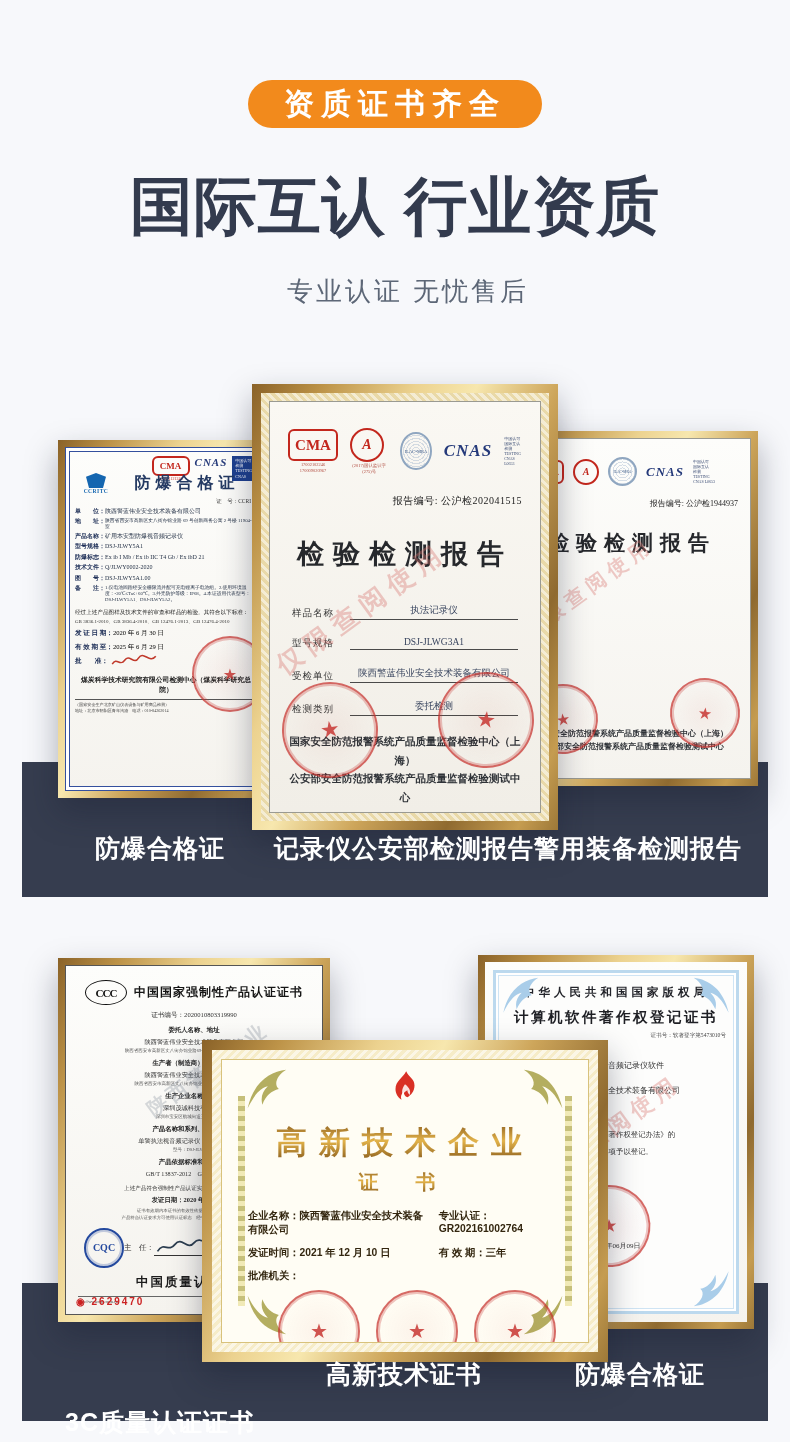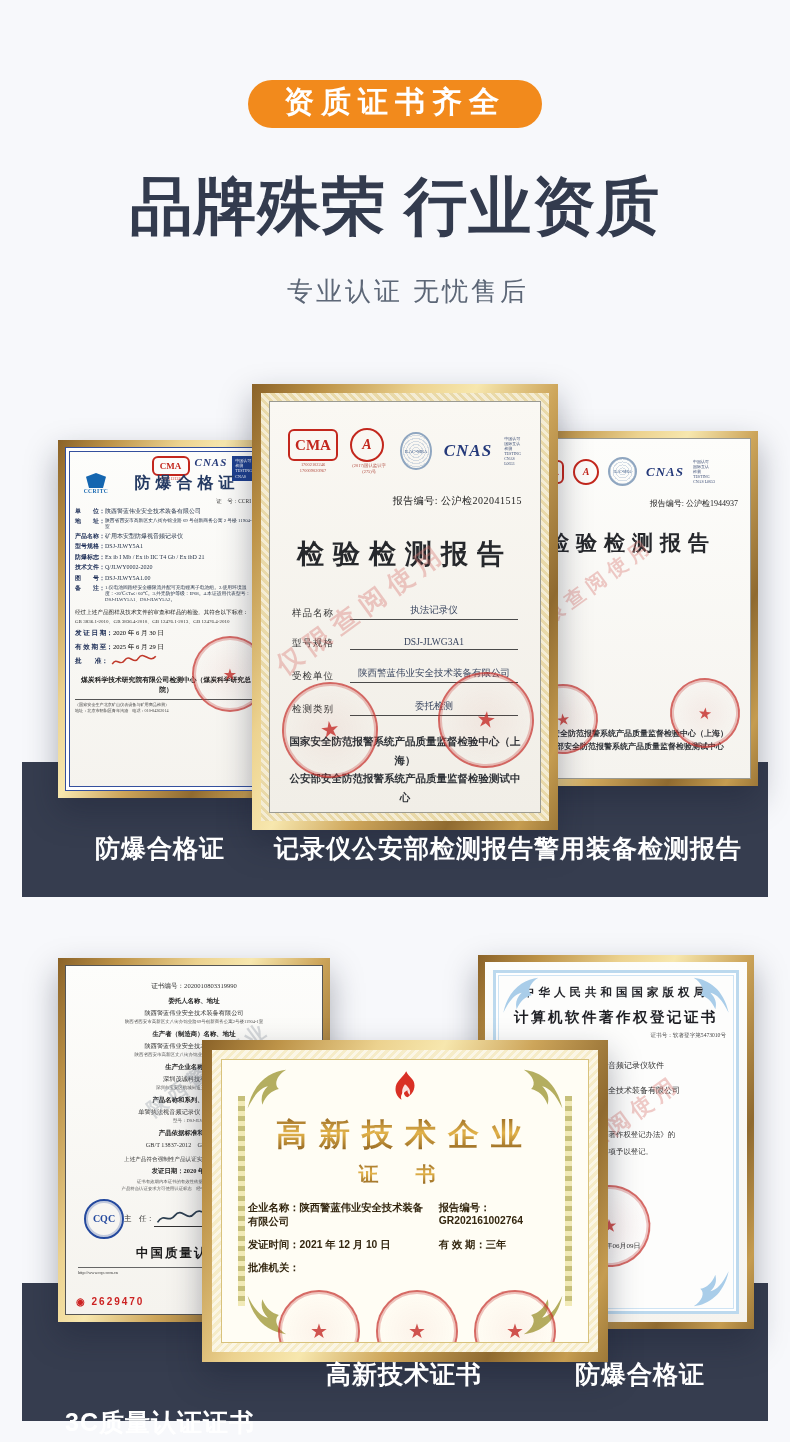--- a/index.html
+++ b/index.html
@@ -2,21 +2,21 @@
 <html><head>
 <meta charset="utf-8">
 <style>
   html,body{margin:0;padding:0;}
   body{font-family:"Liberation Sans",sans-serif;background:#e9ebf0;}
   .page{position:relative;width:790px;height:1442px;margin:0 auto;background:#f7f8fb;overflow:hidden;}
   .pre{white-space:pre-line;}
 
   
   .badge{position:absolute;top:80px;left:50%;transform:translateX(-50%);height:48px;line-height:48px;
-    padding:0 36px;border-radius:26px;background:#f28a1c;color:#fff;font-size:30px;font-weight:700;letter-spacing:7px;font-family:Liberation Mono, monospace;}
+    padding:0 36px;border-radius:26px;background:#f28a1c;color:#fff;font-size:30px;font-weight:700;letter-spacing:7px;}
   .title{position:absolute;top:164px;width:100%;text-align:center;font-size:63px;font-weight:800;
     color:#333b4e;letter-spacing:1px;}
   .subtitle{position:absolute;top:274px;width:100%;text-align:center;font-size:26px;color:#5d6777;letter-spacing:3px;padding-left:13px;}
 
   
   .band{position:absolute;left:22px;width:746px;background:#363d4f;}
   .band1{top:762px;height:135px;}
   .band2{top:1283px;height:138px;}
   .lab{position:absolute;transform:translateX(-50%);color:#fff;font-size:25px;font-weight:700;letter-spacing:1px;z-index:5;white-space:nowrap;}
 
@@ -145,21 +145,21 @@
     overflow:hidden;text-align:center;font-family:"Liberation Serif",serif;}
   .gx-side{position:absolute;top:36px;bottom:36px;width:7px;opacity:.75;
     background:repeating-linear-gradient(180deg,#b3ab52 0 5px,#ece3a2 5px 10px);}
   .gx-side.l{left:16px;} .gx-side.r{right:16px;}
   .flor{position:absolute;width:44px;height:44px;}
   .flor.tl{left:22px;top:8px;} .flor.tr{right:22px;top:8px;transform:scaleX(-1);}
   .flor.bl{left:22px;bottom:6px;transform:scaleY(-1);} .flor.br{right:22px;bottom:6px;transform:scale(-1,-1);}
   .goldtext{font-weight:800;color:#b8860b;background:linear-gradient(180deg,#8a5d1f,#e3b34a 45%,#7a4e15);
     -webkit-background-clip:text;background-clip:text;-webkit-text-fill-color:transparent;}
   .gx-flame{margin-top:10px;}
-  .gx-title{font-size:31px;letter-spacing:12px;margin-top:2px;}
+  .gx-title{font-size:31px;letter-spacing:12px;margin-top:10px;}
   .gx-sub{font-size:20px;letter-spacing:16px;margin-top:5px;}
   .gx-info{margin:13px 26px 0;display:grid;grid-template-columns:1.5fr 1fr;row-gap:9px;column-gap:6px;
     font-size:10.3px;font-weight:700;color:#33260f;text-align:left;font-family:"Liberation Sans",sans-serif;}
   .gx-stamp{width:78px;height:78px;bottom:-30px;}
   .gx-stamp .star{font-size:20px;}
   .gx-st1{left:56px;} .gx-st2{left:154px;} .gx-st3{left:252px;}
 
   
   .c-rz{left:478px;top:955px;width:262px;height:360px;padding:7px;z-index:1;}
   .c-rz .paper{padding:8px;box-sizing:border-box;}
@@ -183,21 +183,21 @@
   .rz-wm{top:42%;left:30px;font-size:22px;letter-spacing:6px;}
 
   .sig{flex:0 0 auto;}
 </style>
 </head>
 <body>
 
 <div class="page">
 
   <div class="badge">资质证书齐全</div>
-  <div class="title">品牌殊荣 行业资质</div>
+  <div class="title">国际互认 行业资质</div>
   <div class="subtitle">专业认证 无忧售后</div>
 
   <div class="band band1"></div>
   <div class="band band2"></div>
 
   <span class="lab" style="left:160px;top:832px;">防爆合格证</span>
   <span class="lab" style="left:638px;top:832px;">警用装备检测报告</span>
   <span class="lab" style="left:404px;top:832px;">记录仪公安部检测报告</span>
 
   <span class="lab" style="left:160px;top:1358px;margin-top:48px;">3C质量认证证书</span>
@@ -366,20 +366,24 @@
         <div class="stamp jc-s2">
             <span class="star">★</span>
           </div>
       </div>
     </div>
   </div>
 
   <div class="cert c-ccc">
     <div class="paper">
       <div class="wm wm-gray ccc-wm">陕西警蓝伟业</div>
+      <div class="ccc-head">
+        <div class="ccc-logo">CCC</div>
+        <div class="ccc-title">中国国家强制性产品认证证书</div>
+      </div>
       <div class="ccc-no">证书编号：2020010803319990</div>
 
       <div class="sh">委托人名称、地址</div>
       <div class="sl">陕西警蓝伟业安全技术装备有限公司</div>
       <div class="sa">陕西省西安市高新区丈八街办锦业路69号创新商务公寓2号楼11904-1室</div>
       <div class="sh">生产者（制造商）名称、地址</div>
       <div class="sl">陕西警蓝伟业安全技术装备有限公司</div>
       <div class="sa">陕西省西安市高新区丈八街办锦业路69号创新商务公寓2号楼</div>
       <div class="sh">生产企业名称、地址</div>
       <div class="sl">深圳茂诚科技有限公司</div>
@@ -463,21 +467,21 @@
         <div class="gx-side r"></div>
 
         <svg class="gx-flame" width="30" height="38" viewBox="0 0 24 32">
           <path d="M13 1 C10 7 4 9 4 16 c0 4 2 7 5 9 c-1 -3 0 -5 2 -7 c0 3 1 4 3 5 c3 -2 6 -5 6 -10 C20 7 15 6 13 1 Z" fill="#d93025"></path>
           <path d="M12 12 c-2 3 -3 5 -2 9 c1 -2 2 -3 4 -4 c0 2 1 3 2 4 c1 -3 0 -6 -4 -9 Z" fill="#fff" opacity=".85"></path>
         </svg>
         <div class="gx-title goldtext">高新技术企业</div>
         <div class="gx-sub goldtext">证 书</div>
         <div class="gx-info">
           <div><span>企业名称：</span><span>陕西警蓝伟业安全技术装备有限公司</span></div>
-          <div><span>报告编号：</span><span>GR202161002764</span></div>
+          <div><span>专业认证：</span><span>GR202161002764</span></div>
           <div><span>发证时间：</span><span>2021 年 12 月 10 日</span></div>
           <div><span>有 效 期：</span><span>三年</span></div>
           <div><span>批准机关：</span></div>
         </div>
         <div class="stamp gx-stamp gx-st1">
             <span class="star">★</span>
           </div>
         <div class="stamp gx-stamp gx-st2">
             <span class="star">★</span>
           </div>

